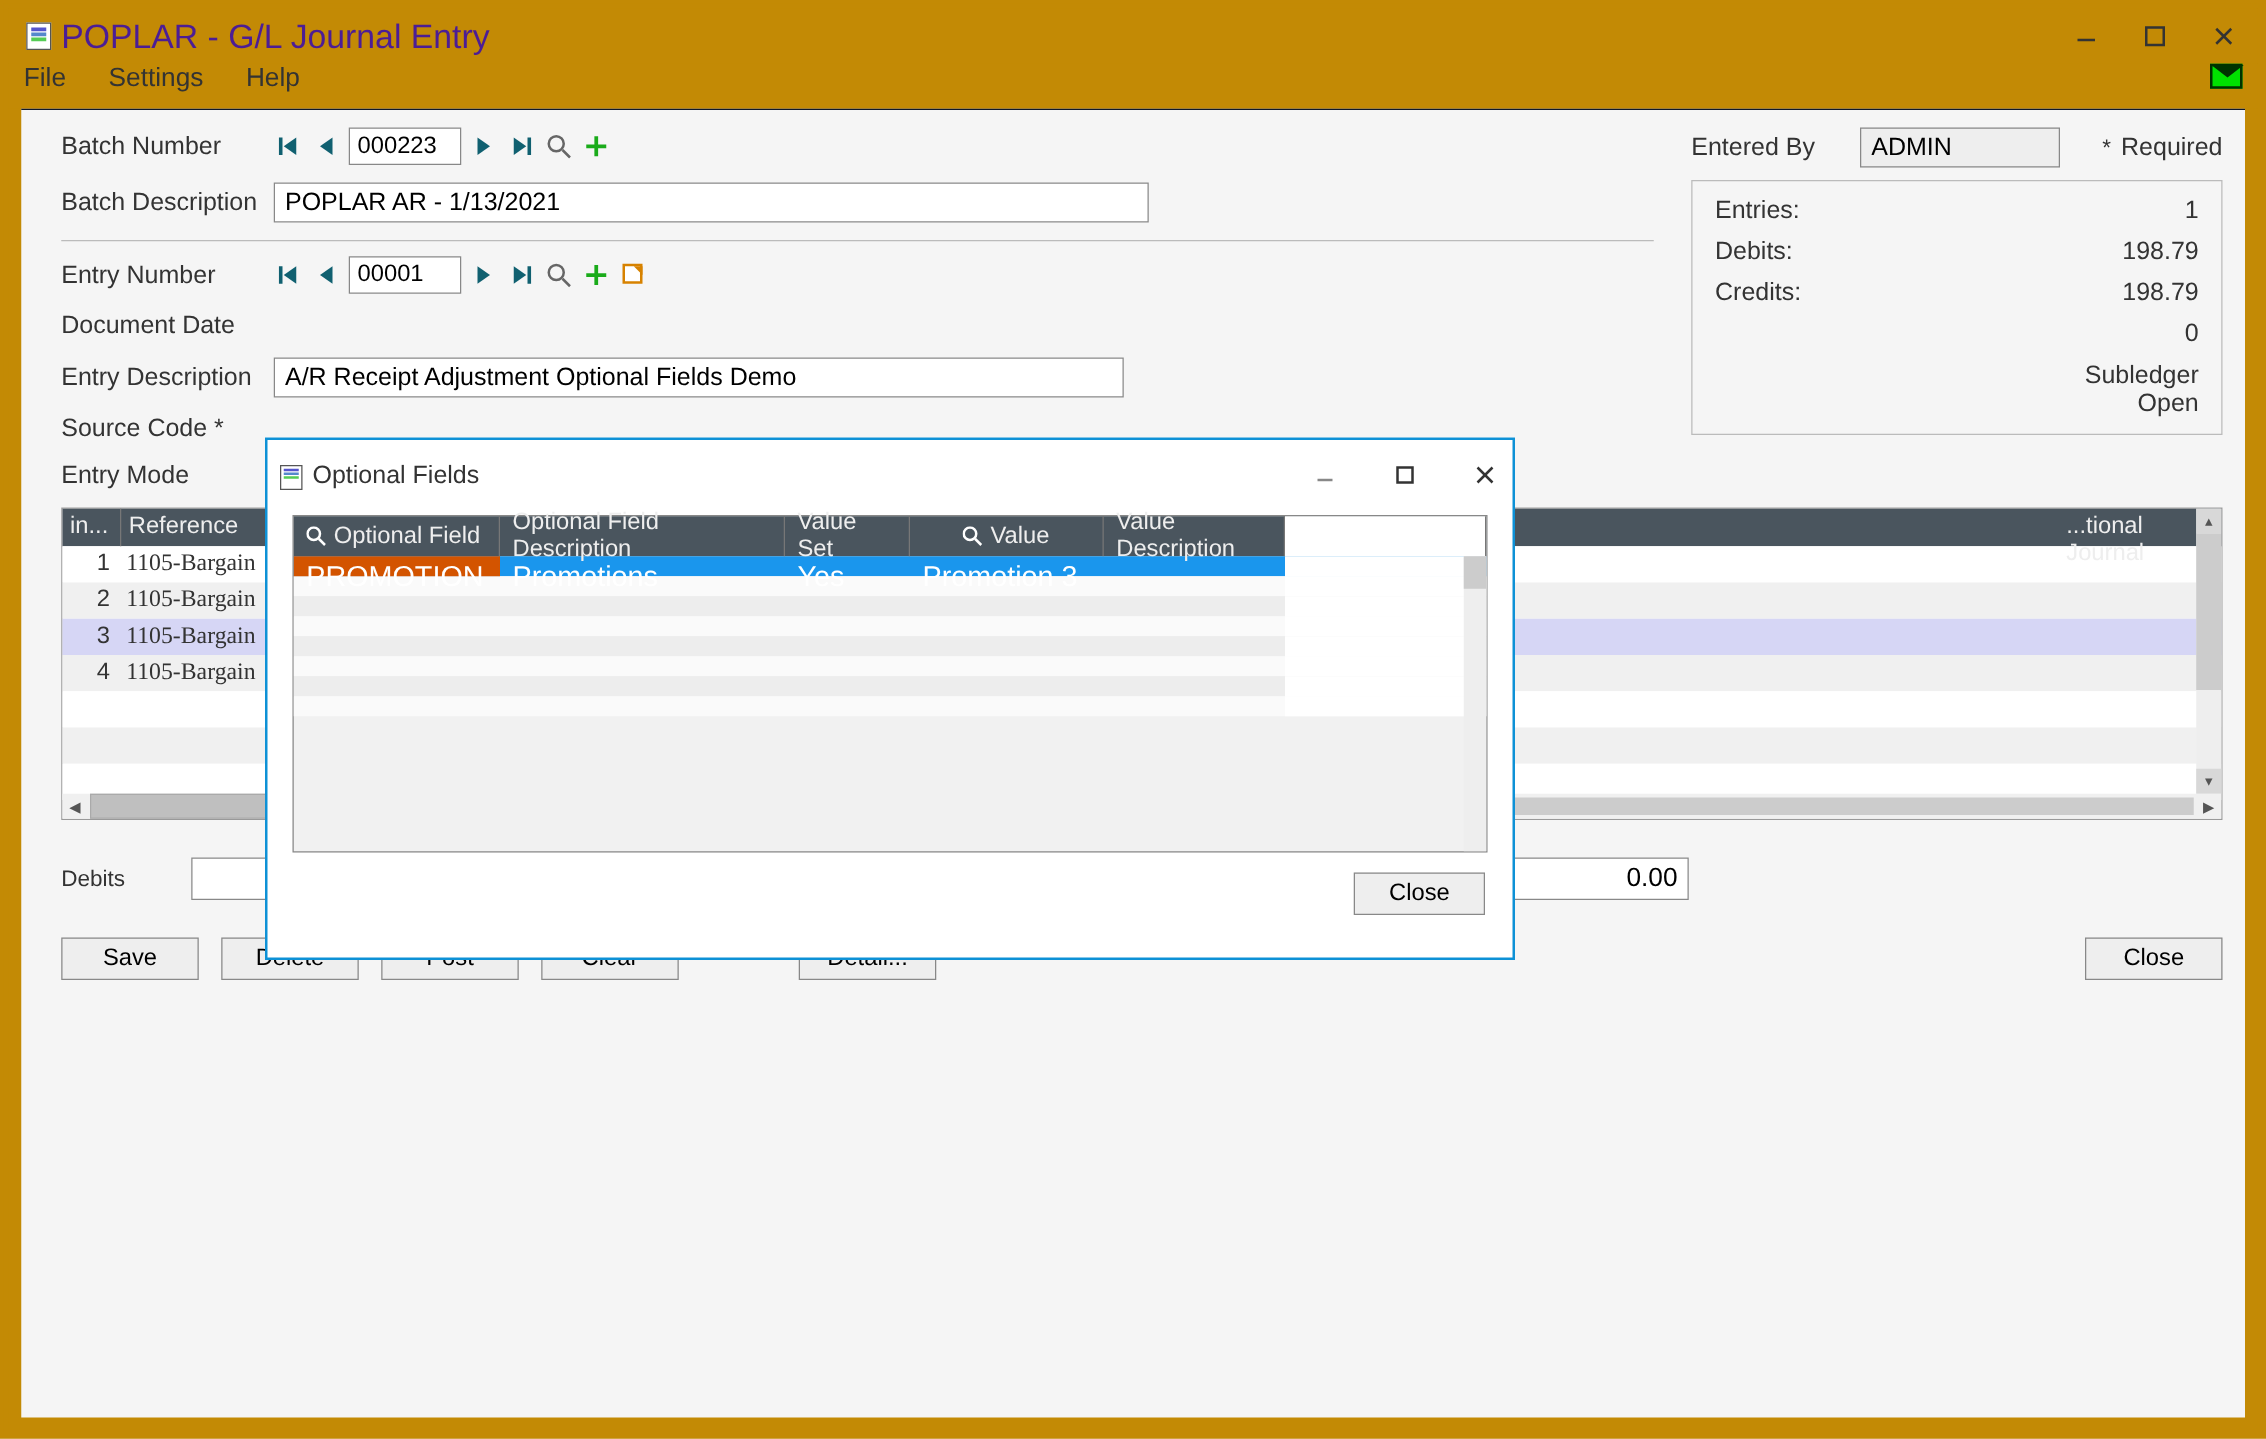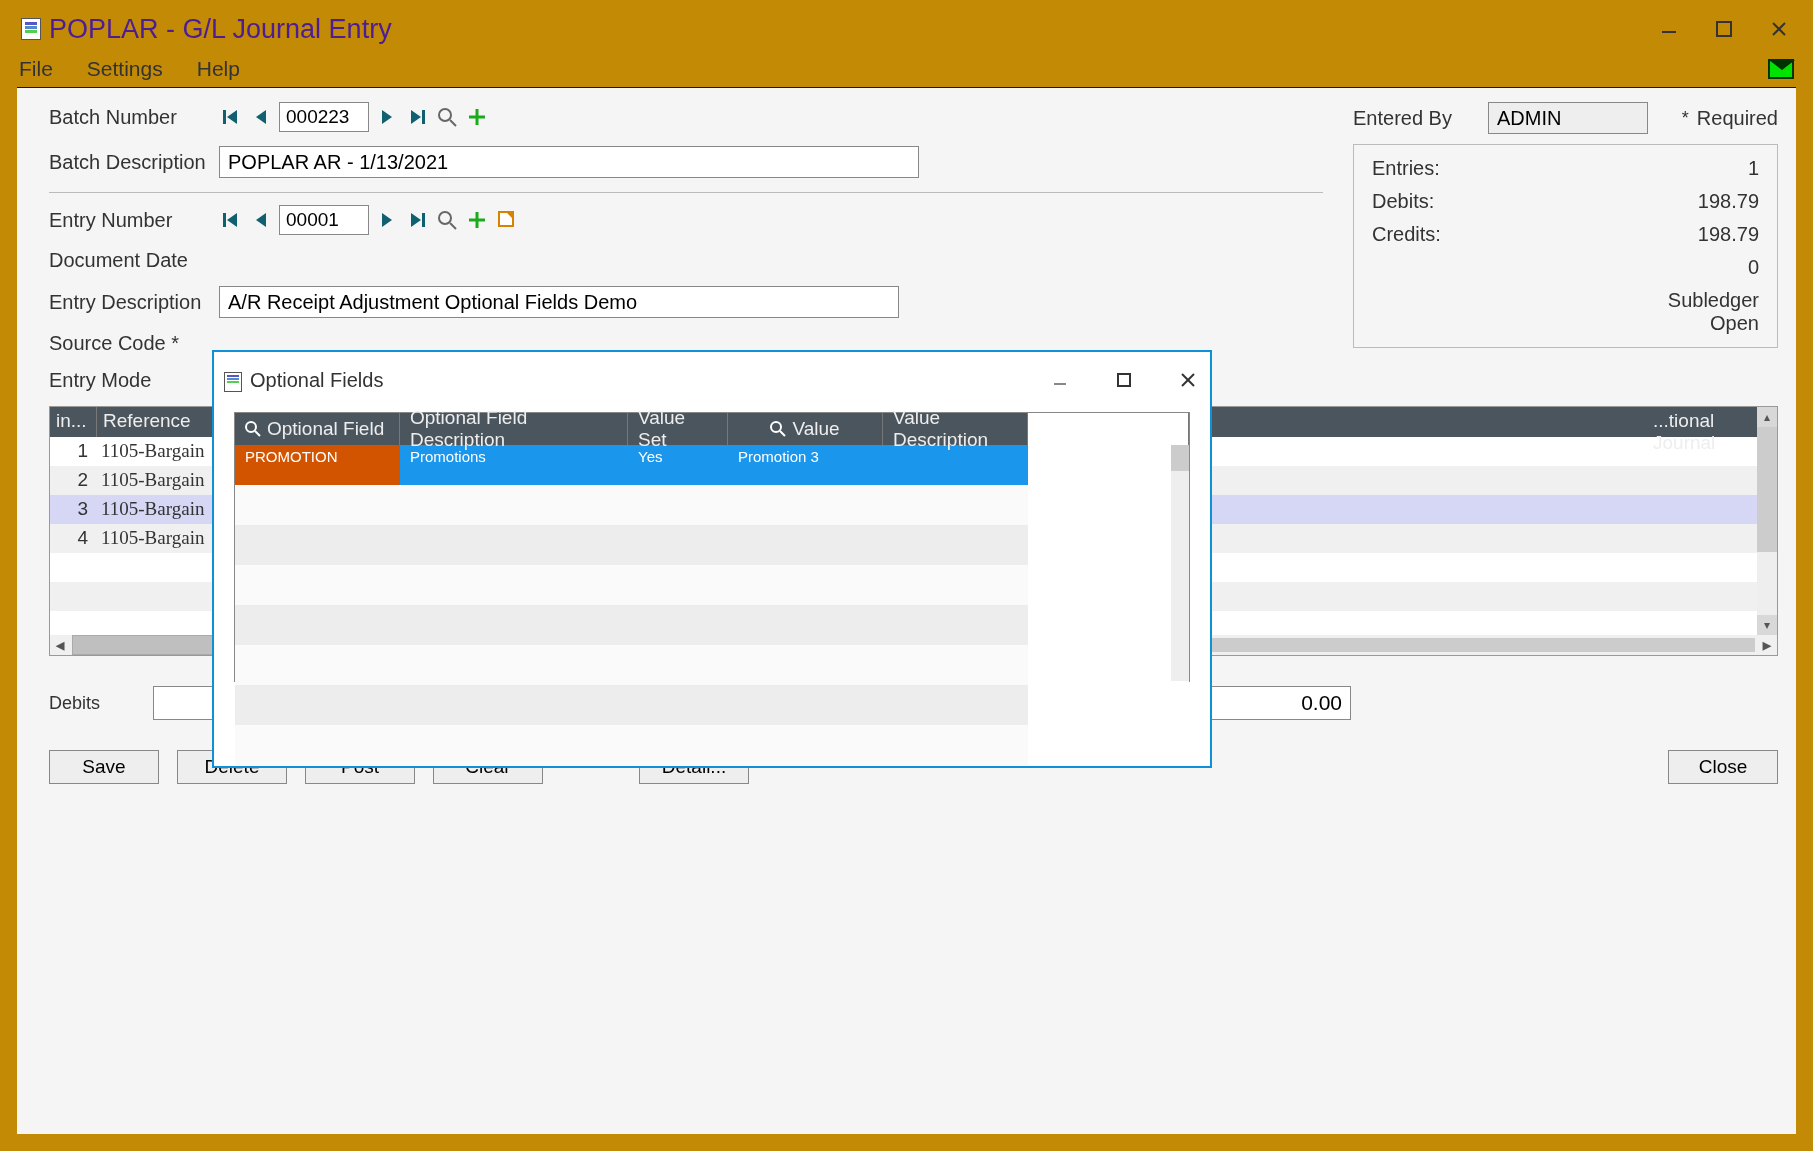--- a/index.html
+++ b/index.html
@@ -7,21 +7,21 @@
   
   .outer { position: absolute; inset: 3px; background: #c38a05; }
   .window { position: absolute; top: 4px; left: 4px; right: 4px; bottom: 4px; background: #c38a05; }
   .titlebar { display: flex; align-items: center; height: 44px; background: #c38a05; }
   .titlebar .doc-icon { width: 20px; height: 22px; margin: 0 8px 0 14px; background: #fff; border: 1px solid #555; position: relative; }
   .titlebar .doc-icon:before { content:""; position:absolute; top:3px; left:3px; right:3px; height:3px; background: #55c; box-shadow: 0 4px 0 #58c, 0 8px 0 #5c5; }
   .titlebar .title { font-size: 27px; font-weight: 400; color: #4c1d95; }
   .win-controls { margin-left: auto; display: flex; }
   .win-btn { width: 55px; height: 44px; display:flex; align-items:center; justify-content:center; font-size: 22px; }
   .win-btn svg { stroke:#333; stroke-width:2; fill:none; }
-  .menubar { display:flex; align-items:center; height: 36px; background: #c38a05; padding-left: 12px; gap: 34px; font-size: 21px; color:#333; }
+  .menubar { display:flex; align-items:flex-start; height: 36px; background: #c38a05; padding-left: 12px; gap: 34px; font-size: 21px; color:#333; }
   .envelope { margin-left:auto; margin-right:12px; width:26px; height:20px; background:#00e200; border:2px solid #003300; position:relative; }
   .envelope:before { content:""; position:absolute; top:-1px; left:-1px; right:-1px; border-left:13px solid transparent; border-right:13px solid transparent; border-top:10px solid #003300; }
 
   .content { background: #f5f5f5; border-top:1px solid #0f172a; position:absolute; top:80px; left:10px; right:10px; bottom:10px; padding: 14px 18px 20px 32px; }
   .form-row { display:flex; align-items:center; margin-bottom: 14px; }
   .lbl { width: 170px; font-size: 20px; color:#333; }
   .nav-ctrls { display:flex; align-items:center; gap:6px; }
   .nav-btn { width:24px; height:24px; display:inline-flex; align-items:center; justify-content:center; color:#0a6e7a; font-size:20px; cursor:pointer; }
   .nav-btn svg { fill:#106070; }
   .num-input { width: 90px; height: 30px; border: 1px solid #888; padding: 2px 6px; font-size:19px; }
@@ -78,21 +78,21 @@
   .popup-btn { width:24px; height:24px; display:flex; align-items:center; justify-content:center; }
   .popup-grid { margin:20px 20px 0 20px; border:1px solid #888; height: 270px; position:relative; background:#f1f1f1; }
   .pgh { background:#4a555e; color:#eee; display:flex; height:32px; font-size:19px; }
   .pghc { border-right:1px solid #777; padding:4px 10px; display:flex; align-items:center; gap:6px; }
   .pghc.of { width:165px; }
   .pghc.ofd { width:228px;}
   .pghc.vs { width:100px;}
   .pghc.val { width:155px;justify-content:center;}
   .pghc.vd { width:145px;}
   .pghc.blank { flex:1; background:#fff;}
-  .pgb .pr { display:flex; height:40px; font-size:15px; }
+  .pgb .pr { display:flex; height:16px; font-size:23px; }
   .pgb .pr:nth-child(odd){ background:#ededed; }
   .pgb .pr:nth-child(even){ background:#fafafa;}
   .pgb .pr.sel { background:#1a96ed; color:#fff;}
   .pr .cell { padding:3px 10px; }
   .pr .cell.of { width:165px; }
   .pr.sel .cell.of { background:#d35400; }
   .pr .cell.ofd { width:228px;}
   .pr .cell.vs { width:100px;}
   .pr .cell.val { width:155px;}
   .pr .cell.vd { width:145px;}

